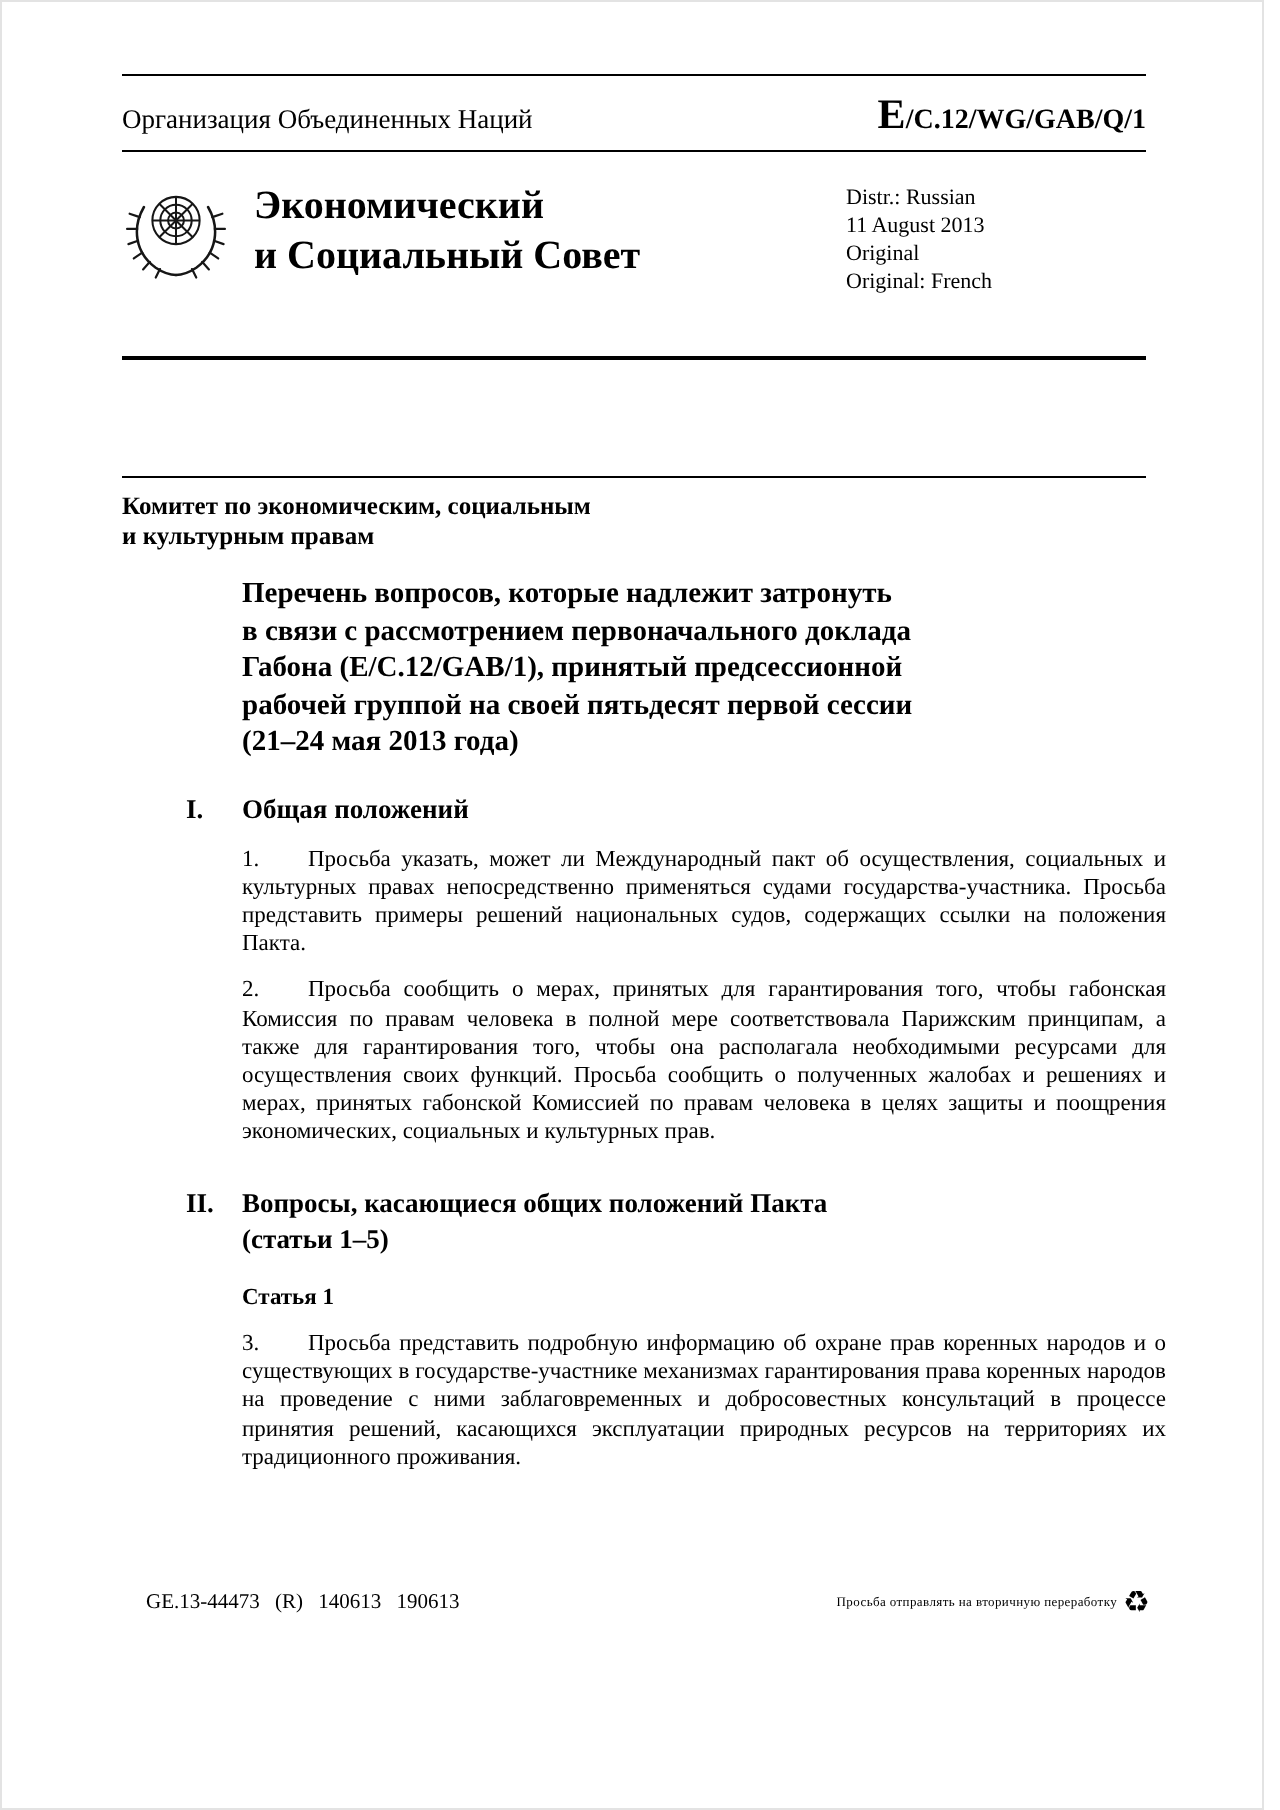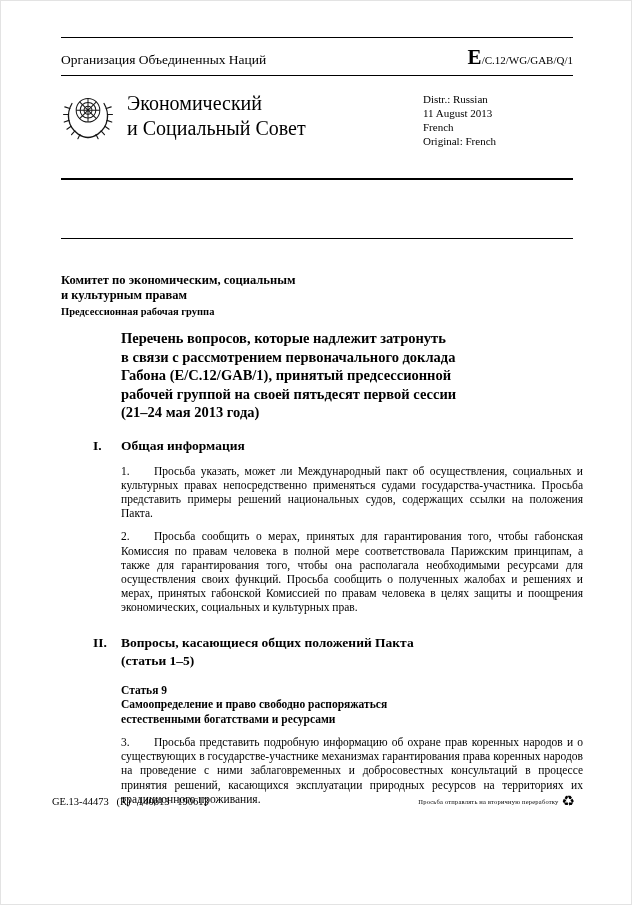--- a/index.html
+++ b/index.html
@@ -11,50 +11,50 @@
   .inner { padding: 36px 58px 0 60px; }
 
   .header-row {
     border-top: 1px solid #000; border-bottom: 1px solid #000;
     display: flex; justify-content: space-between; align-items: baseline;
     padding: 7px 0 5px 0;
   }
   .org-name { font-size: 13.5px; }
   .doc-symbol { white-space: nowrap; }
   .sym-e { font-size: 21px; font-weight: bold; }
-  .sym-rest { font-size: 11px; }
+  .sym-rest { font-size: 14px; font-weight: bold; }
 
   .masthead { display: flex; margin-top: 12px; padding-bottom: 30px; border-bottom: 2.5px solid #000; }
   .emblem { width: 54px; height: 54px; flex: 0 0 auto; margin-top: 2px; }
-  .council { font-size: 20px; font-weight: normal; line-height: 25px; margin-left: 12px; margin-top: 3px; white-space: pre-line; }
+  .council { font-size: 20px; font-weight: bold; line-height: 25px; margin-left: 12px; margin-top: 3px; white-space: pre-line; }
   .distr { margin-left: auto; font-size: 11px; line-height: 14px; width: 150px; margin-top: 4px; }
 
   .spacer { height: 58px; }
   .thin-rule { border-top: 1px solid #000; height: 0; }
 
-  .committee { padding-top: 7px; font-size: 12.5px; font-weight: bold; line-height: 15px; white-space: pre-line; margin-top: 27px; }
+  .committee { padding-top: 7px; font-size: 12.5px; font-weight: bold; line-height: 15px; white-space: pre-line; }
   .wg { font-size: 10.5px; font-weight: bold; margin-top: 3px; }
 
   .content { margin-left: 60px; width: 462px; margin-top: 12px; }
   .doc-title { font-size: 14.5px; font-weight: bold; line-height: 18.5px; white-space: pre-line; }
 
   .sec-head { position: relative; font-size: 13.5px; font-weight: bold; line-height: 18px; }
   .sec-head .sec-title { white-space: pre-line; }
   .sec1 { margin-top: 15px; }
   .sec2 { margin-top: 19px; }
   .sec-num { position: absolute; left: -28px; top: 0; }
 
   .para { font-size: 11.5px; line-height: 14.2px; text-align: justify; margin: 9px 0 0 0; }
   .pnum { display: inline-block; width: 33px; }
 
   .article { margin-top: 13px; font-size: 11.5px; font-weight: bold; line-height: 14.5px; }
   .article-title { white-space: pre-line; }
 
   .footer {
-    position: absolute; left: 51px; right: 56px; top: 793px;
+    position: absolute; left: 72px; right: 56px; top: 793px;
     display: flex; justify-content: space-between; align-items: center;
   }
   .footer-code { font-size: 10.5px; word-spacing: 5px; }
   .recycle { display: flex; align-items: center; gap: 3px; }
   .recycle-text { font-size: 6.5px; letter-spacing: 0.2px; }
   .recycle-icon { font-size: 15px; line-height: 1; font-family: "DejaVu Sans", sans-serif; }
 </style>
 </head>
 <body>
 
@@ -95,58 +95,55 @@
           <line x1="52" y1="43" x2="57" y2="46.5"></line>
           <line x1="47.5" y1="48.5" x2="51.5" y2="53"></line>
           <line x1="41.5" y1="52.8" x2="44" y2="57.8"></line>
         </g>
       </svg>
       <div class="council">Экономический
 и Социальный Совет</div>
       <div class="distr">
         <div>Distr.: Russian</div>
         <div>11 August 2013</div>
-        <div>French</div>
+        <div>Original</div>
         <div>Original: French</div>
       </div>
     </div>
 
     <div class="spacer"></div>
     <div class="thin-rule"></div>
 
     <div class="committee">Комитет по экономическим, социальным
 и культурным правам</div>
-    <div class="wg">Предсессионная рабочая группа</div>
 
     <div class="content">
       <div class="doc-title">Перечень вопросов, которые надлежит затронуть
 в связи с рассмотрением первоначального доклада
 Габона (E/C.12/GAB/1), принятый предсессионной
 рабочей группой на своей пятьдесят первой сессии
 (21–24 мая 2013 года)</div>
 
       <div class="sec-head sec1">
         <span class="sec-num">I.</span>
-        <span class="sec-title">Общая информация</span>
+        <span class="sec-title">Общая положений</span>
       </div>
 
       <p class="para"><span class="pnum">1.</span><span>Просьба указать, может ли Международный пакт об осуществления, социальных и культурных правах непосредственно применяться судами государства-участника. Просьба представить примеры решений национальных судов, содержащих ссылки на положения Пакта.</span></p>
 
       <p class="para"><span class="pnum">2.</span><span>Просьба сообщить о мерах, принятых для гарантирования того, чтобы габонская Комиссия по правам человека в полной мере соответствовала Парижским принципам, а также для гарантирования того, чтобы она располагала необходимыми ресурсами для осуществления своих функций. Просьба сообщить о полученных жалобах и решениях и мерах, принятых габонской Комиссией по правам человека в целях защиты и поощрения экономических, социальных и культурных прав.</span></p>
 
       <div class="sec-head sec2">
         <span class="sec-num">II.</span>
         <span class="sec-title">Вопросы, касающиеся общих положений Пакта
 (статьи 1–5)</span>
       </div>
 
       <div class="article">
-        <div>Статья 9</div>
-        <div class="article-title">Самоопределение и право свободно распоряжаться
-естественными богатствами и ресурсами</div>
+        <div>Статья 1</div>
       </div>
 
       <p class="para"><span class="pnum">3.</span><span>Просьба представить подробную информацию об охране прав коренных народов и о существующих в государстве-участнике механизмах гарантирования права коренных народов на проведение с ними заблаговременных и добросовестных консультаций в процессе принятия решений, касающихся эксплуатации природных ресурсов на территориях их традиционного проживания.</span></p>
     </div>
   </div>
 
   <div class="footer">
     <span class="footer-code">GE.13-44473 (R) 140613 190613</span>
     <span class="recycle">
       <span class="recycle-text">Просьба отправлять на вторичную переработку</span>

